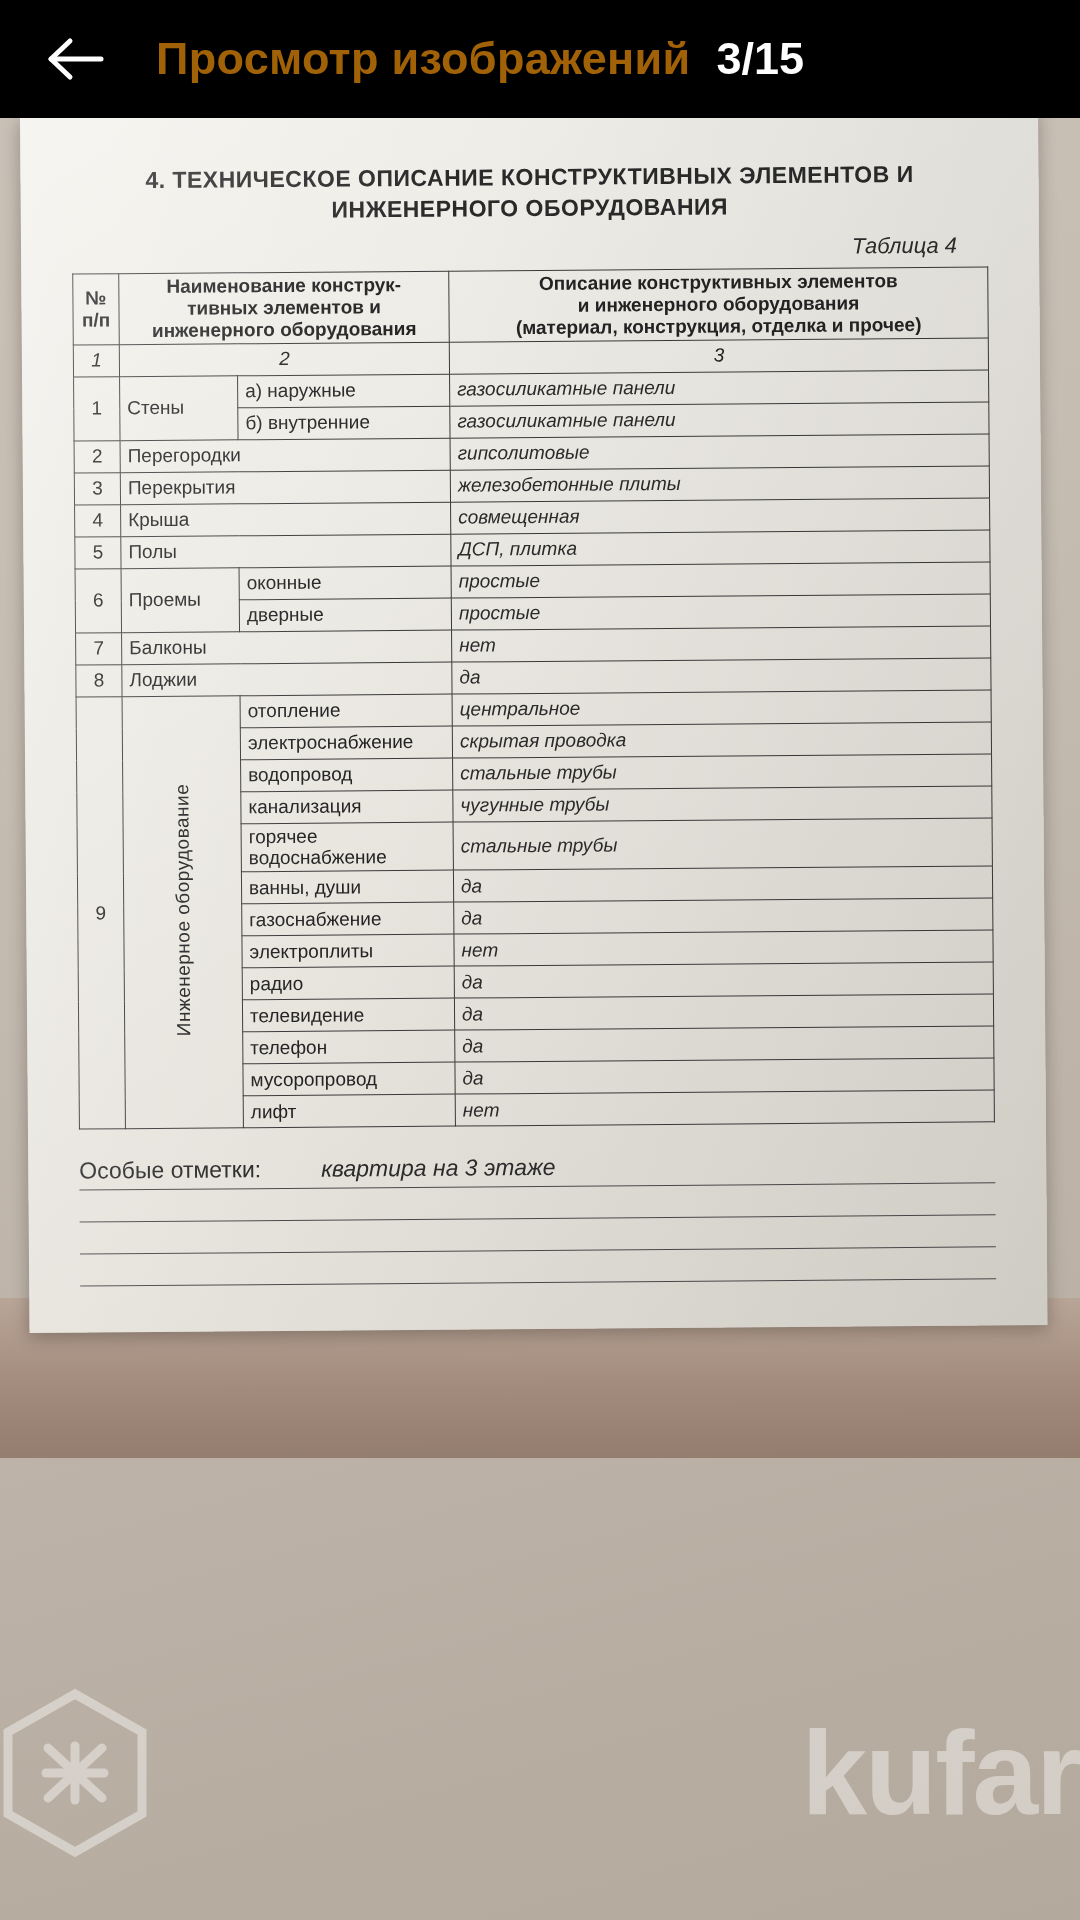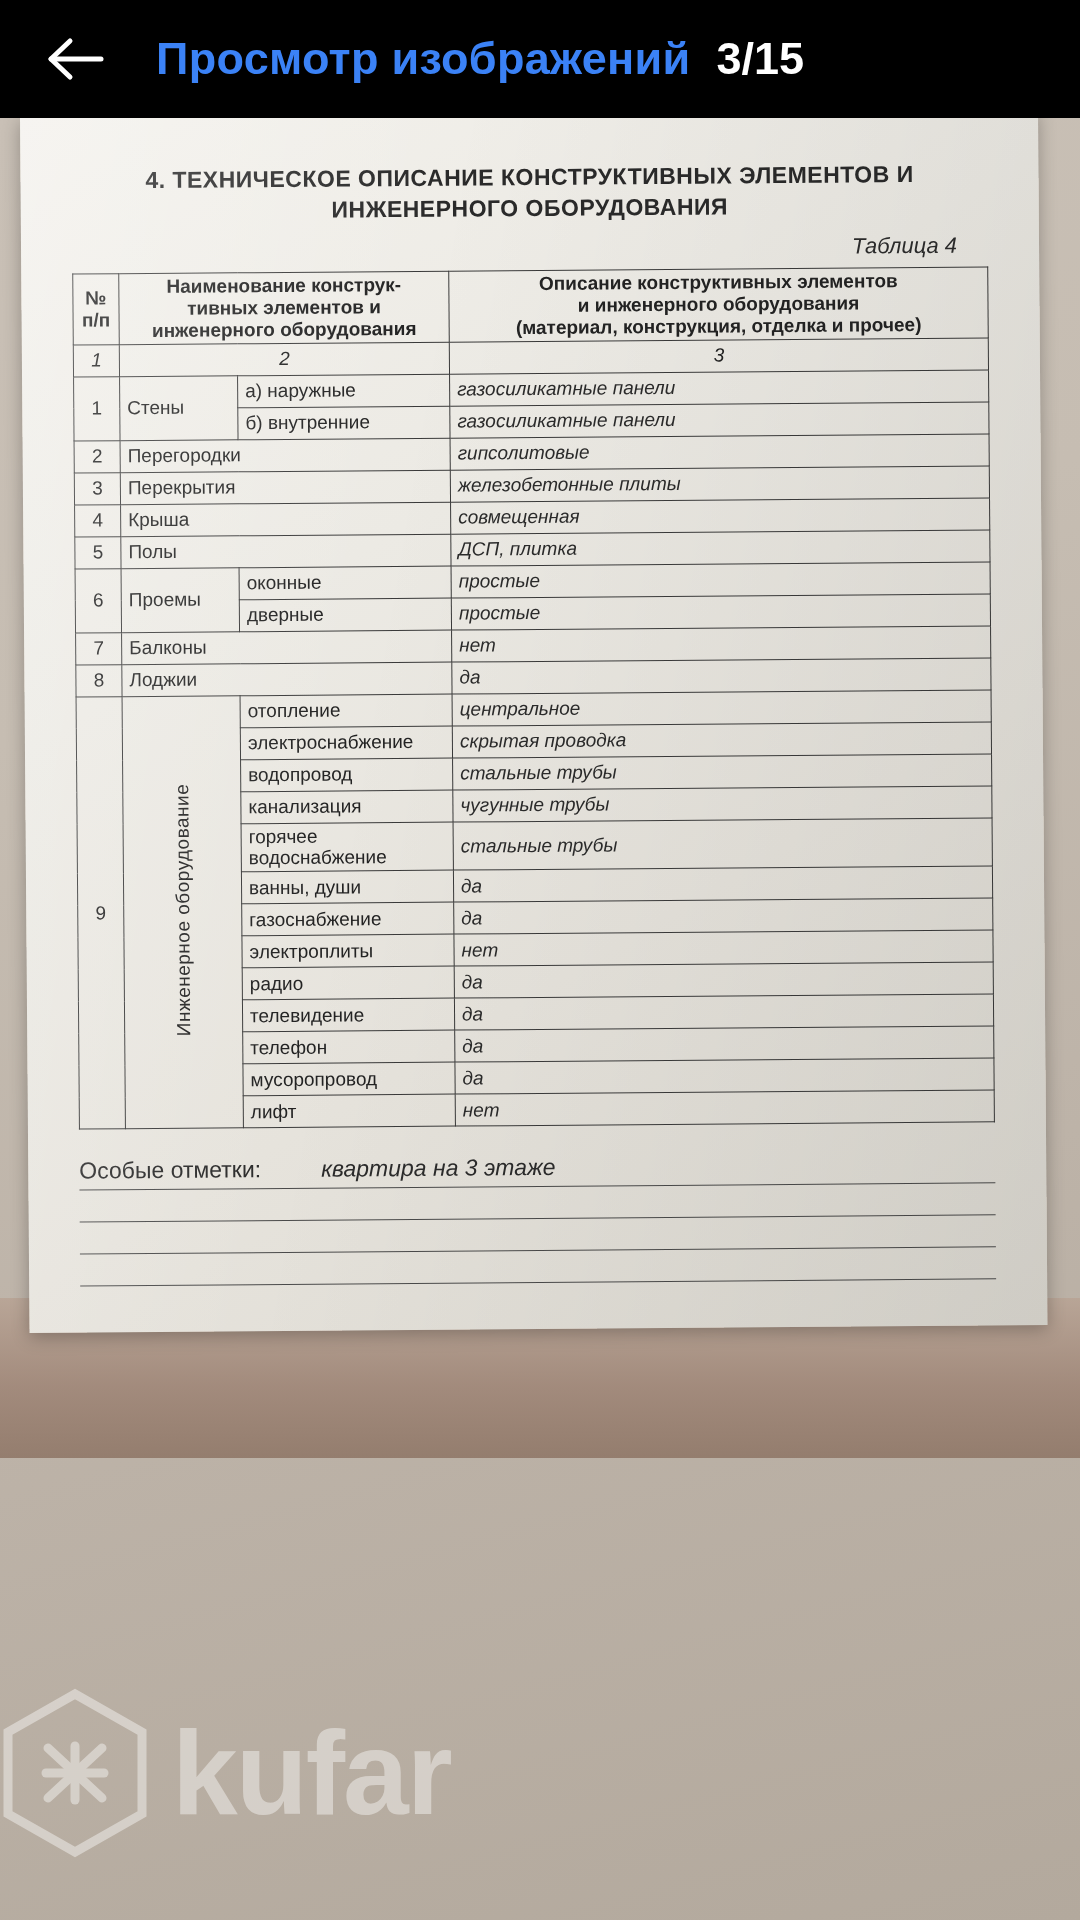--- a/index.html
+++ b/index.html
@@ -26,21 +26,21 @@
     z-index: 10;
   }
   .back-btn {
     width: 70px; height: 70px;
     display: flex; align-items: center; justify-content: center;
     margin-right: 46px;
     flex: 0 0 auto;
   }
   .back-btn svg { display: block; }
   .topbar-title {
-    color: #3b82f6;
+    color: #a16207;
     font-size: 45px;
     font-weight: bold;
     letter-spacing: 0.3px;
     white-space: nowrap;
   }
   .topbar-counter {
     color: #ffffff;
     font-size: 45px;
     font-weight: bold;
     margin-left: 26px;
@@ -189,21 +189,21 @@
     height: 32px;
   }
 
   
   .watermark {
     position: absolute;
     left: 0; bottom: 62px;
     width: 1080px;
     display: flex;
     align-items: center;
-    justify-content: flex-start;
+    justify-content: space-between;
     opacity: .42;
     pointer-events: none;
   }
   .wm-mark { margin-right: 22px; }
   .wm-text {
     font-size: 118px;
     font-weight: bold;
     color: #ffffff;
     letter-spacing: -2px;
     line-height: 1;

